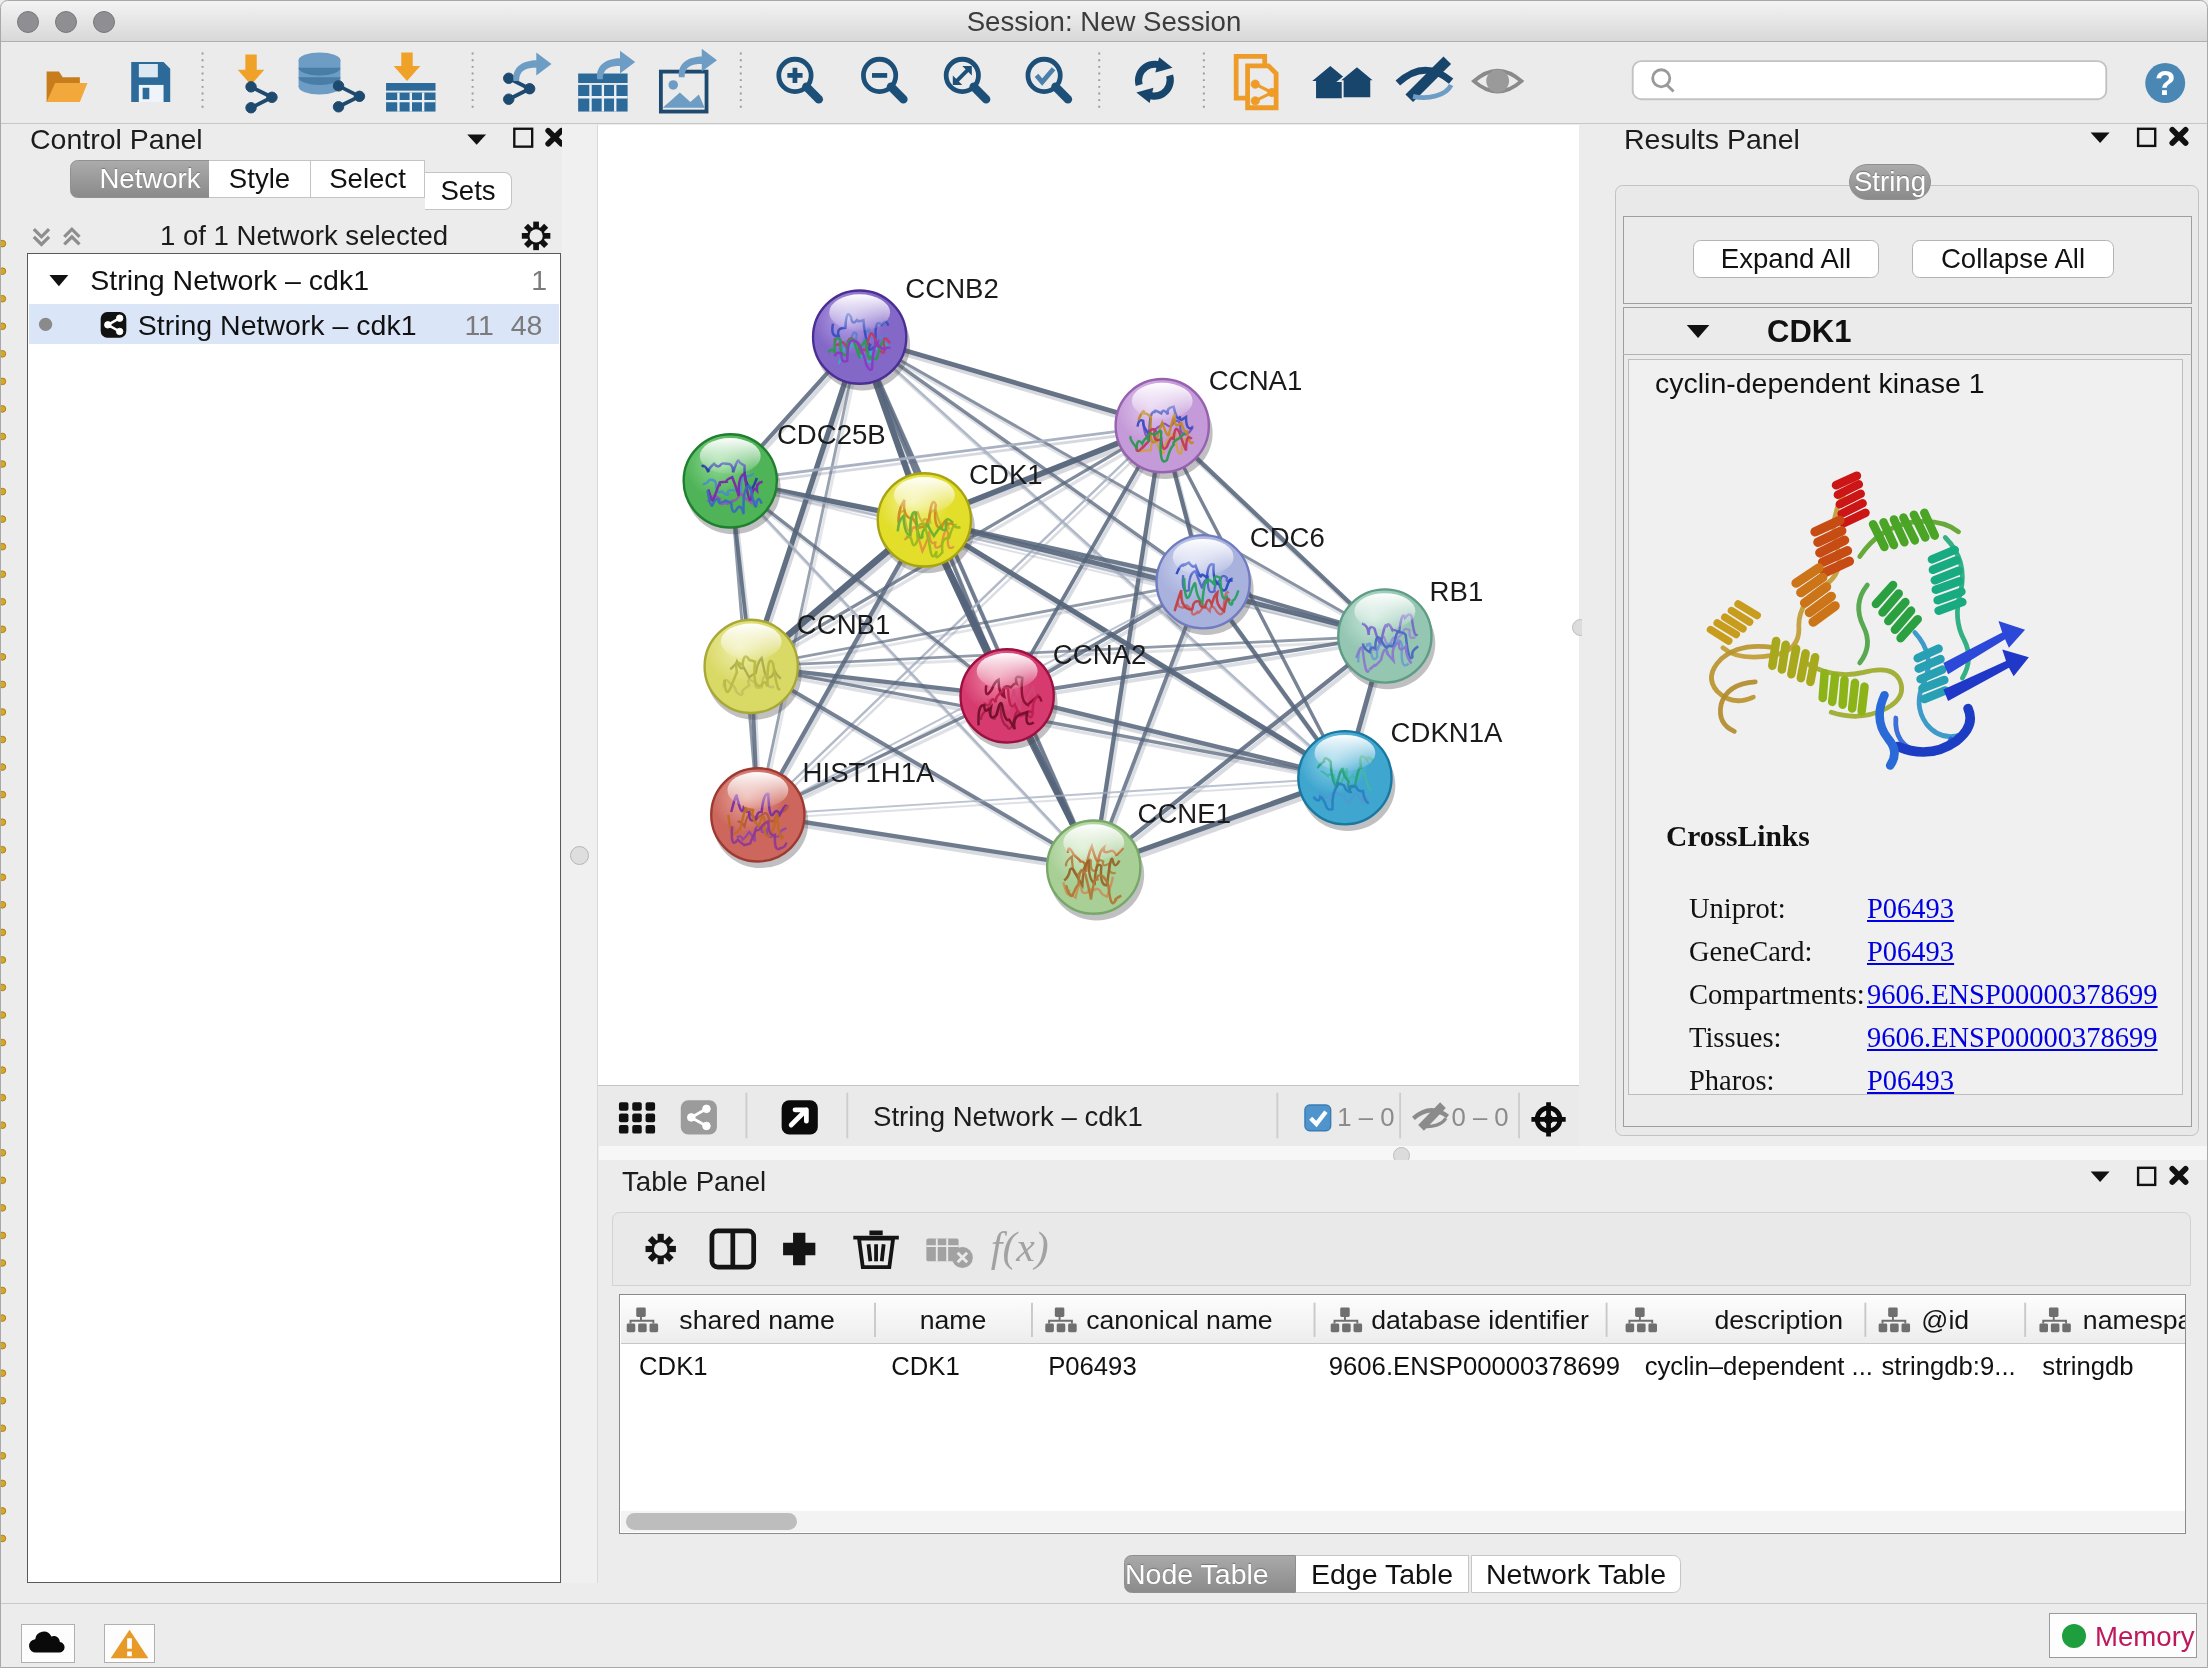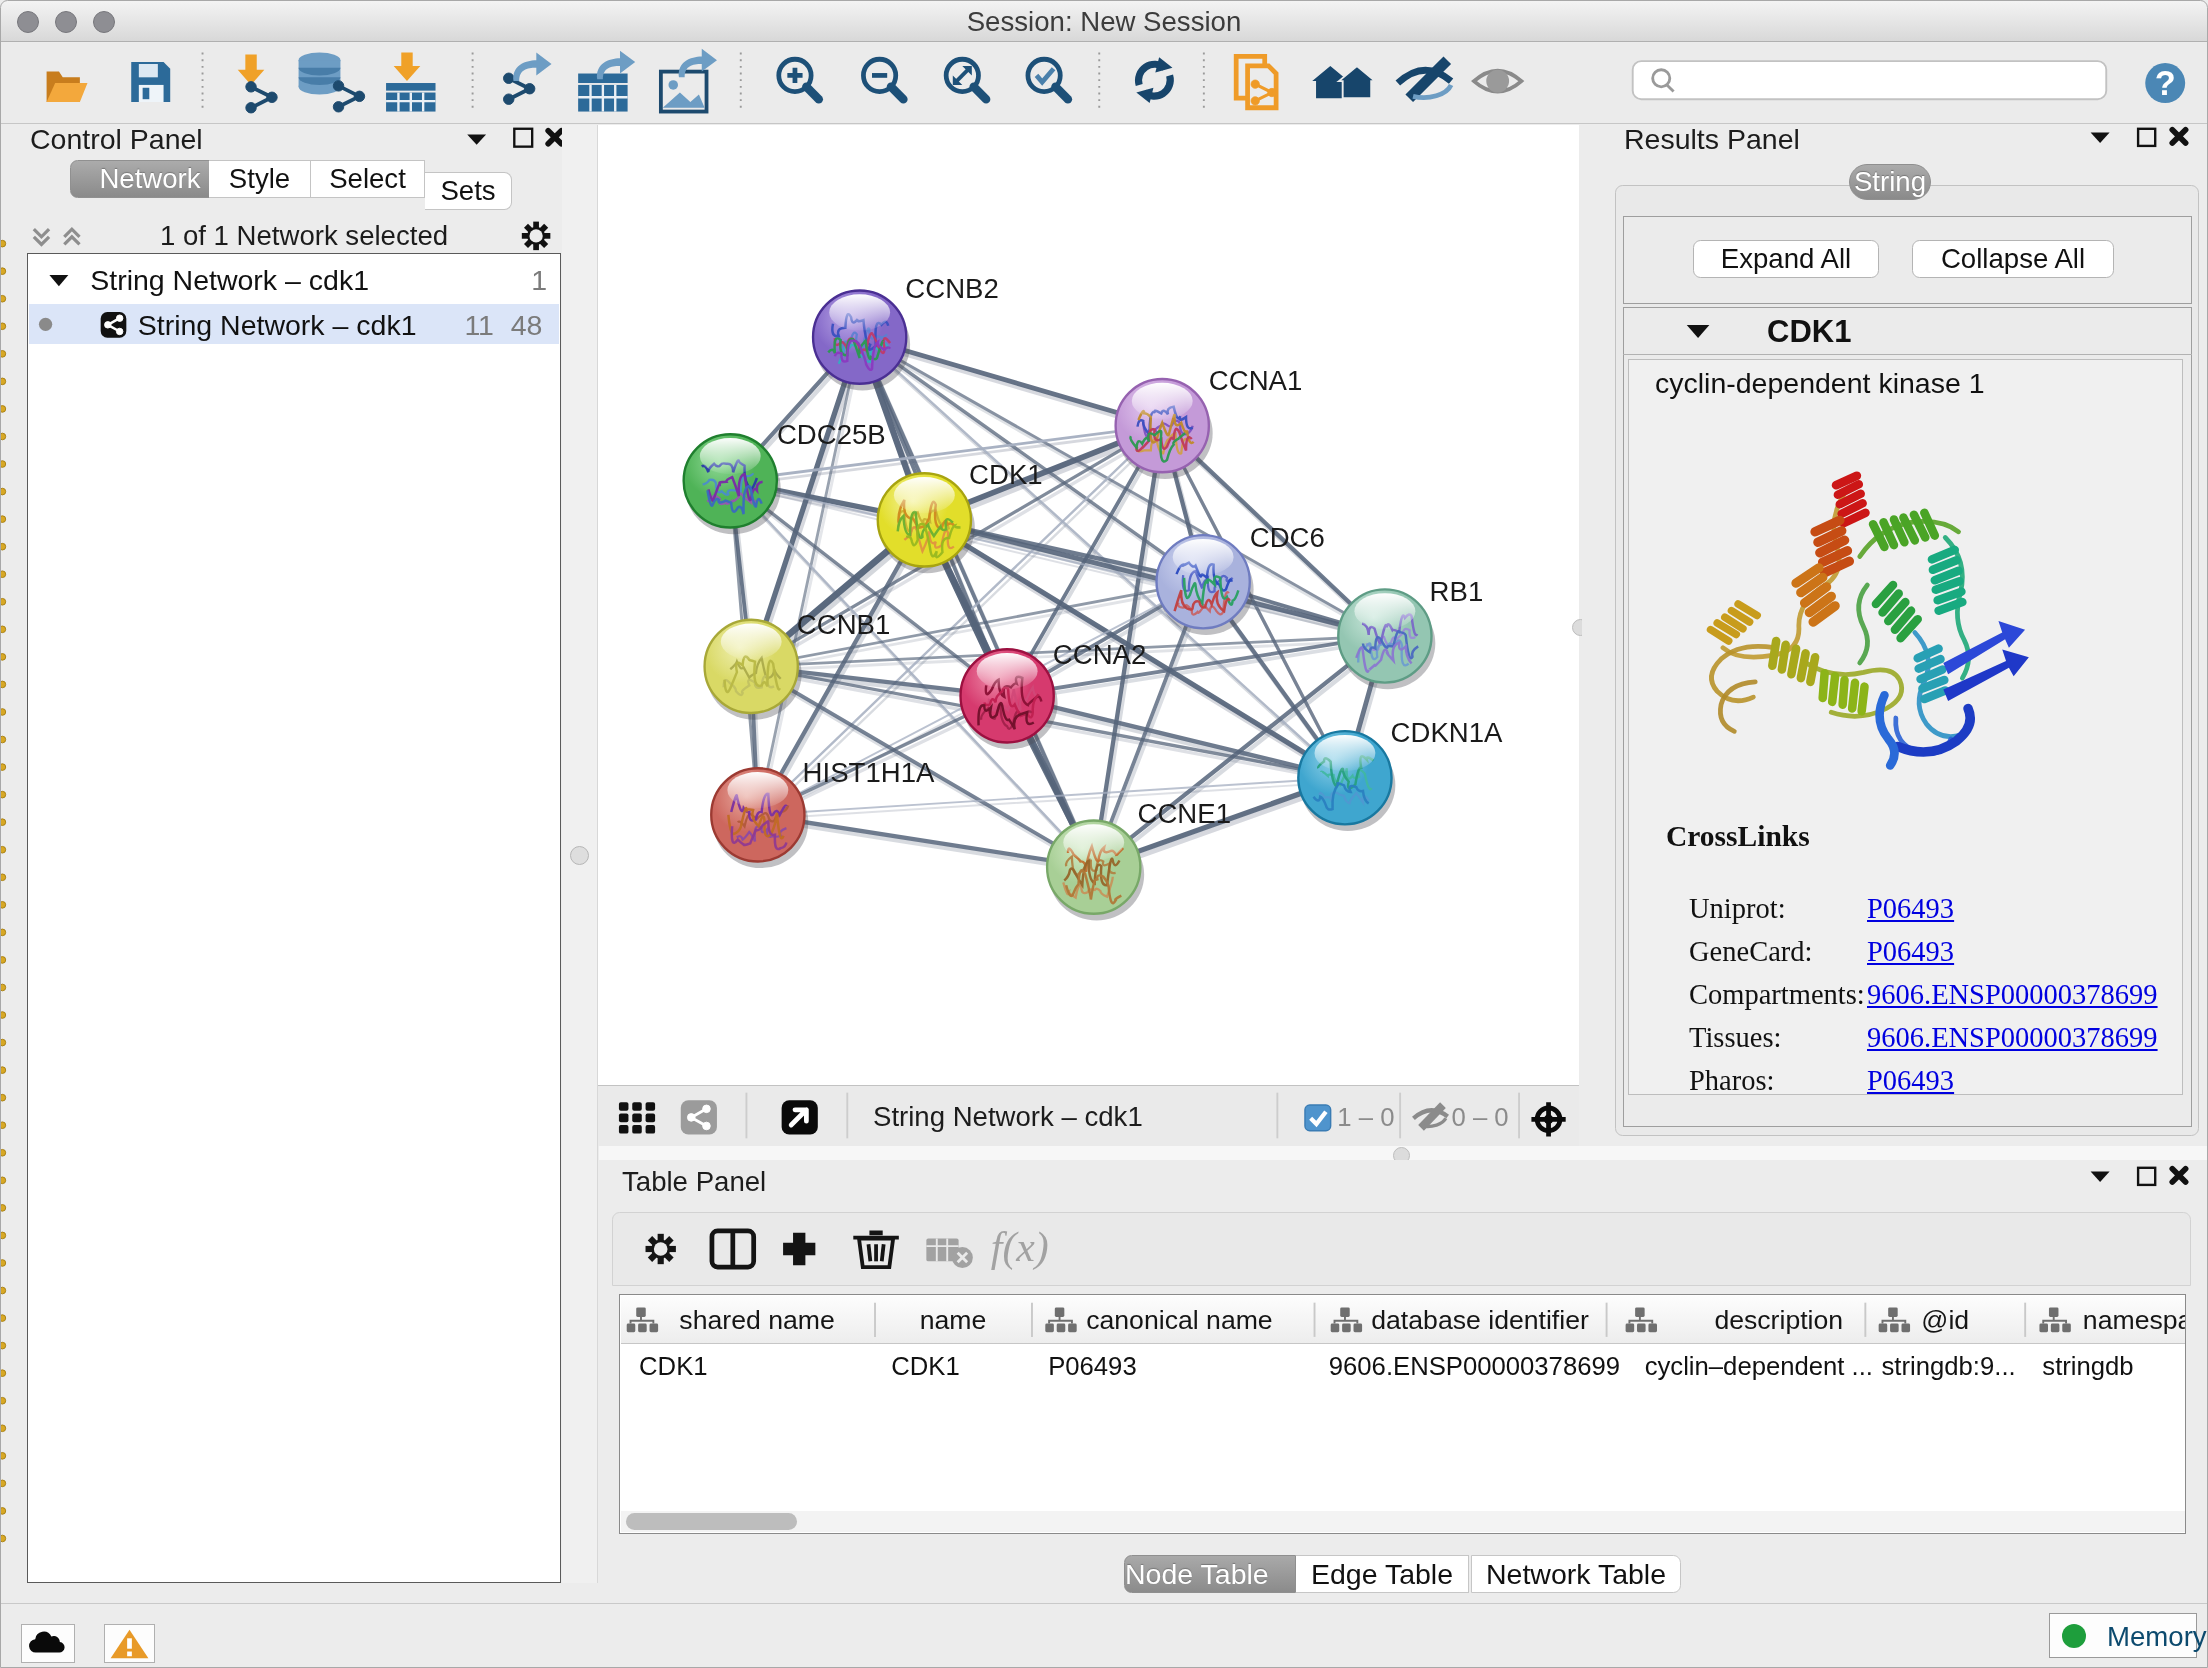--- a/index.html
+++ b/index.html
@@ -884,15 +884,15 @@
   <path d="M16 30 a7 7 0 0 1 -1 -14 a9 9 0 0 1 17 -3 a6.5 6.5 0 0 1 9 6 a5.5 5.5 0 0 1 -1 11 Z" fill="#0a0a0a"></path>
 </svg>
 <div class="abs" style="left:104px;top:1624px;width:51px;height:39px;background:#fdfdfd;border:1.9px solid #b0b0b0;"></div>
 <svg class="abs" style="left:104px;top:1624px;" width="51" height="39" viewBox="0 0 54 41">
   <path d="M27 6 L47 36 L7 36 Z" fill="#e89a28"></path>
   <rect x="24.5" y="15" width="5" height="11" fill="#fff"></rect>
   <rect x="24.5" y="29" width="5" height="5" fill="#fff"></rect>
 </svg>
 <div class="abs" style="left:2049px;top:1613px;width:148px;height:45px;background:#fdfdfd;border:1.9px solid #9a9a9a;"></div>
 <div class="abs" style="left:2062px;top:1624px;width:24px;height:24px;border-radius:50%;background:#1e9e3c;"></div>
-<div class="abs" style="left:2095px;top:1621px;font-size:27.6px;color:#0c4a6e;margin-left:12px;">Memory</div>
+<div class="abs" style="left:2095px;top:1621px;font-size:27.6px;color:#be185d;">Memory</div>
 <div class="abs" style="left:0;top:0;width:2208px;height:1668px;border:1px solid #a8a8a8;border-radius:7.6px 7.6px 0 0;pointer-events:none;z-index:99;"></div>
 
 
 </body></html>

